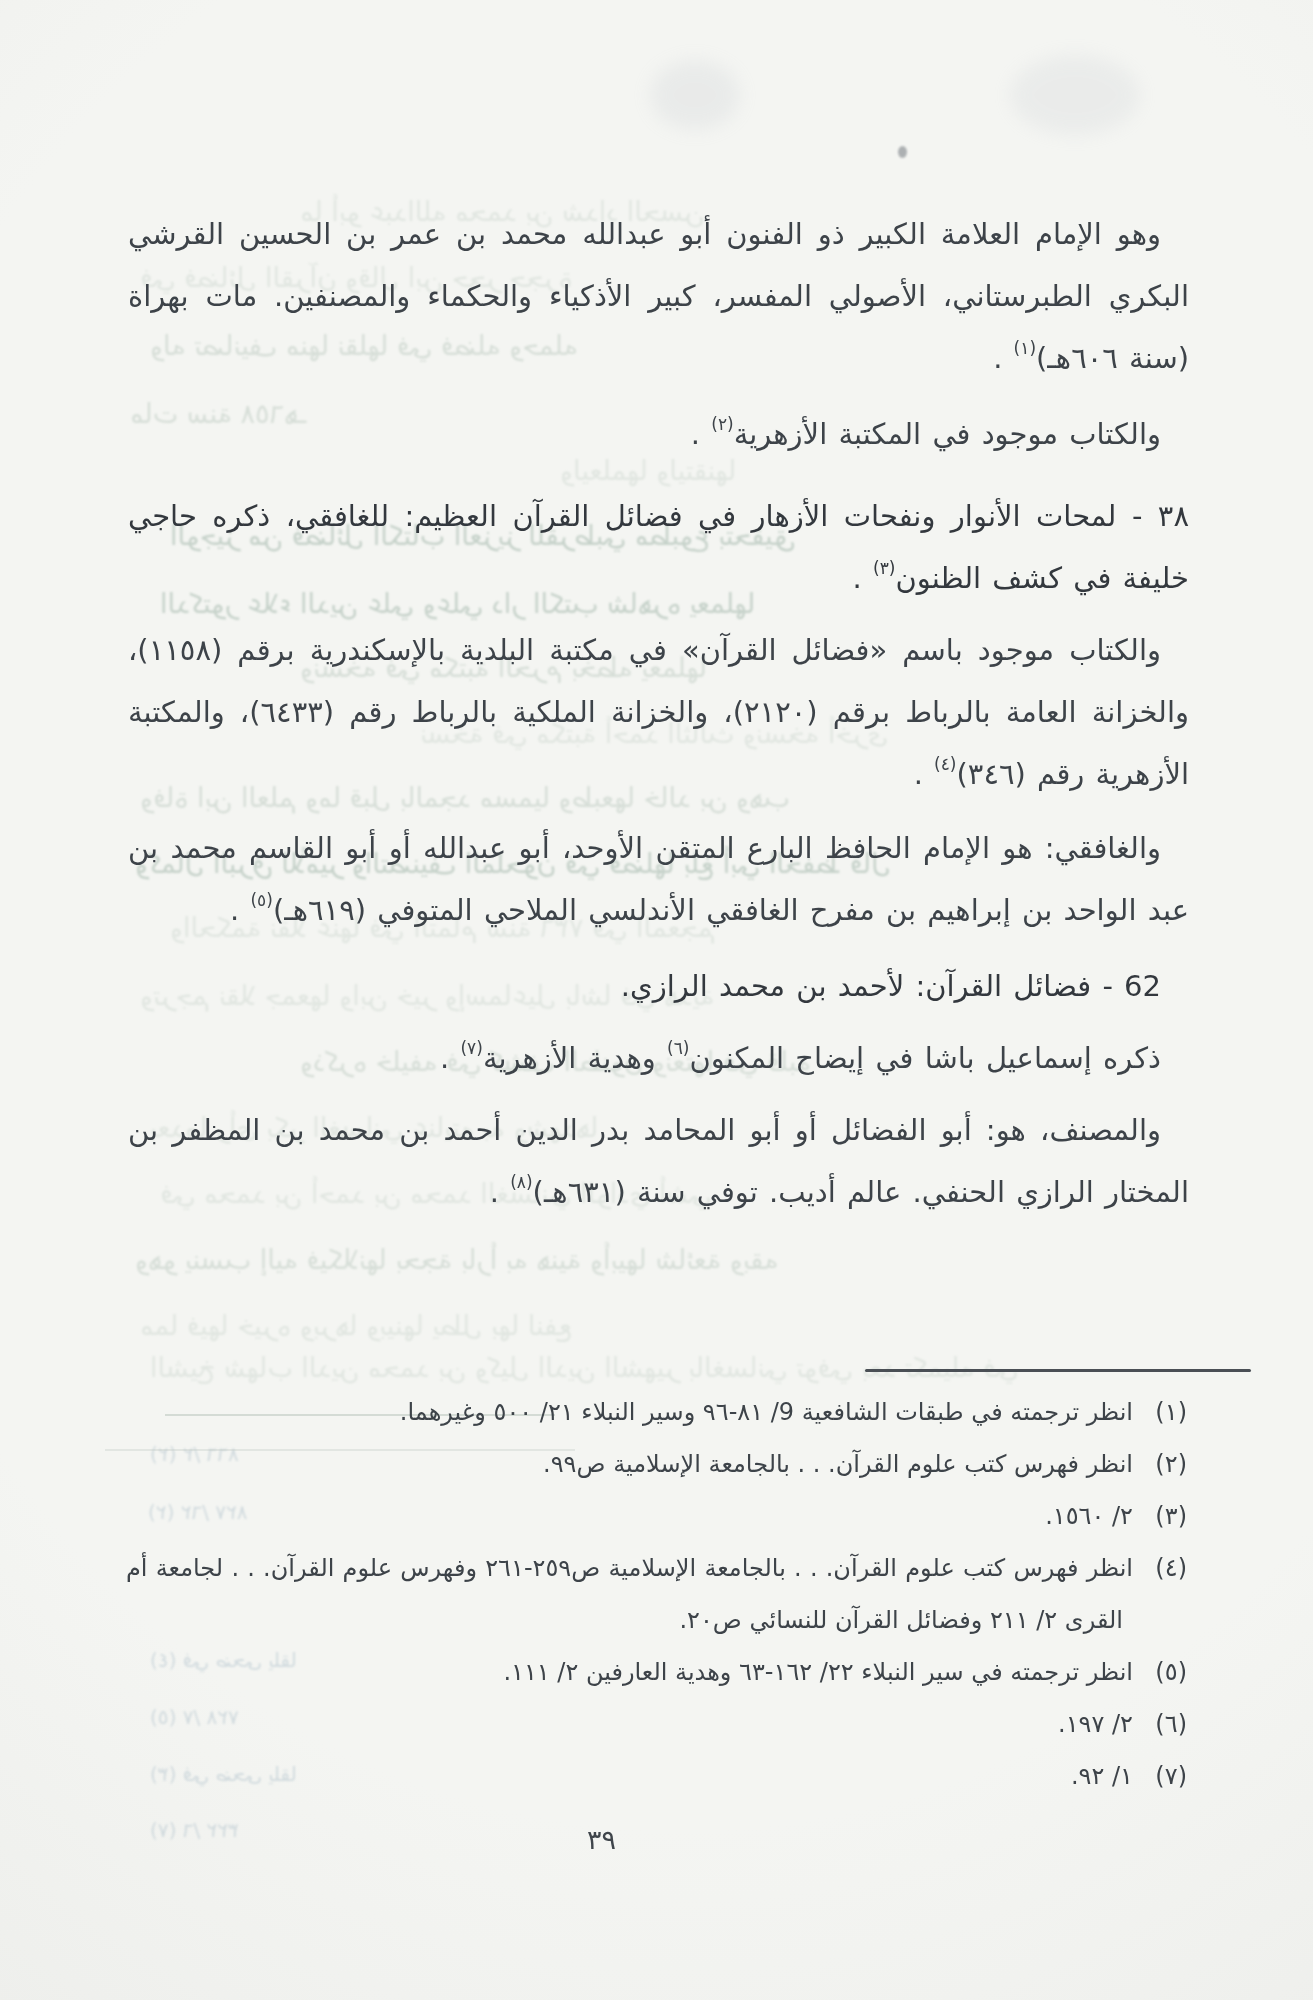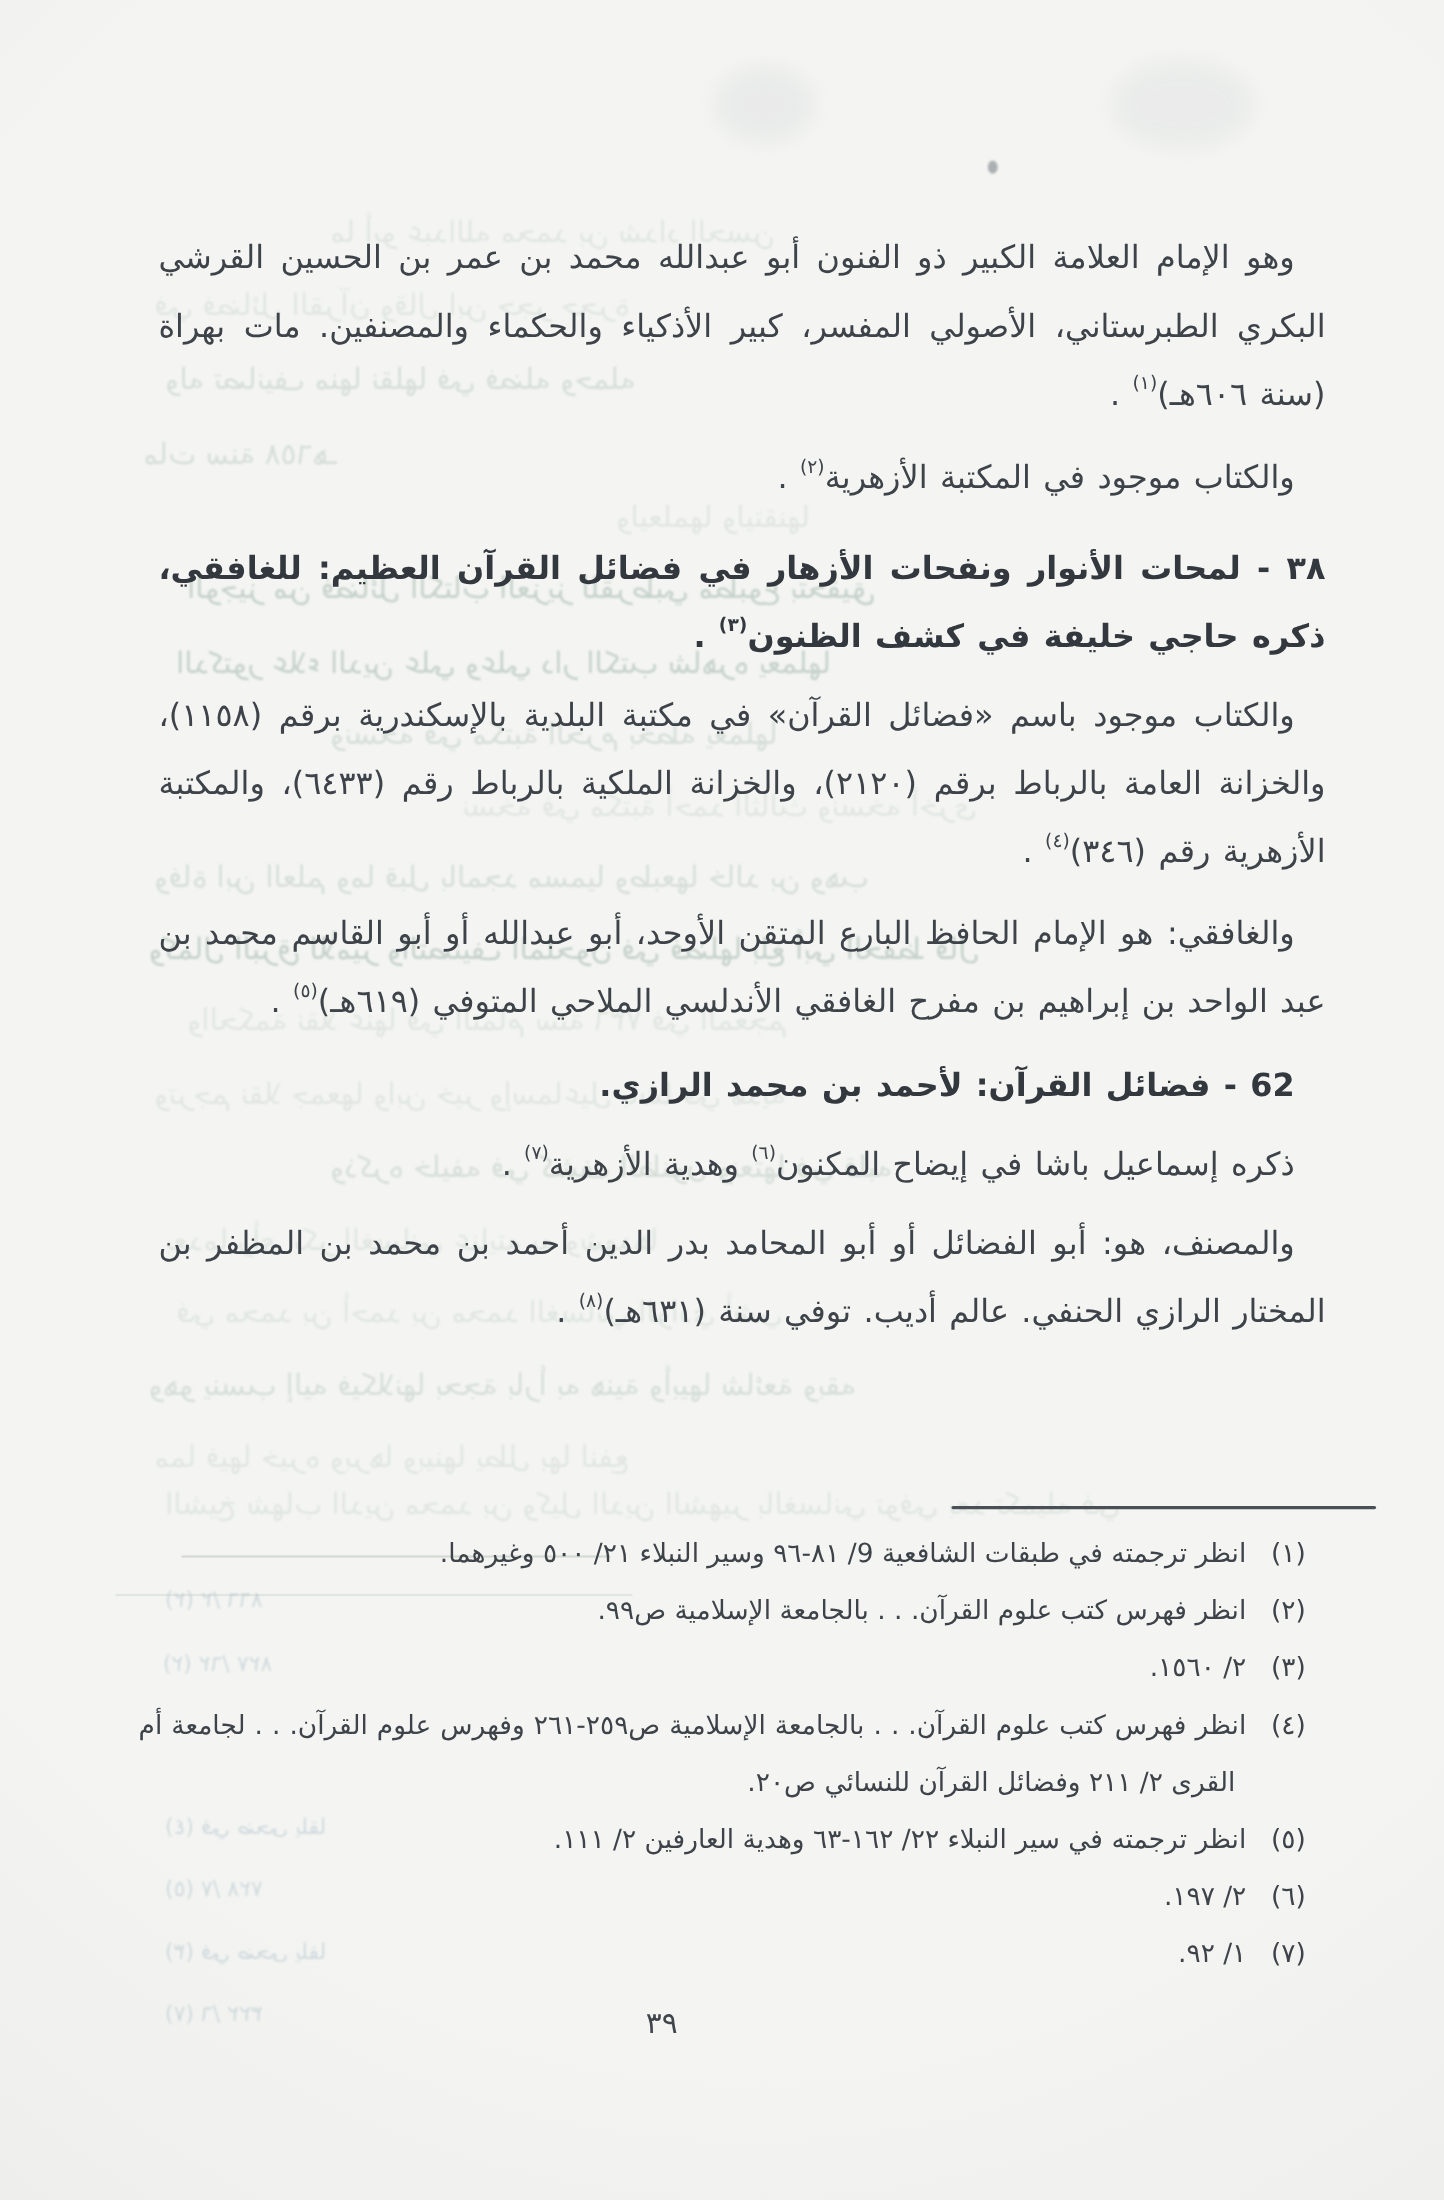--- a/index.html
+++ b/index.html
@@ -43,30 +43,30 @@
   .speck{
     position:absolute;top:146px;left:898px;width:9px;height:12px;
     background:#878c91;border-radius:50%;filter:blur(1px);opacity:.65;
   }
   .smudge{position:absolute;border-radius:50%;filter:blur(9px);background:#b9bec6;}
   .sm1{top:60px;left:650px;width:90px;height:70px;opacity:.18;}
   .sm2{top:55px;left:1010px;width:130px;height:80px;opacity:.16;}
   
   .text-block{
     position:absolute;z-index:2;
-    top:203px;right:108px;width:1061px;
+    top:203px;right:124px;width:1061px;
     direction:rtl;text-align:justify;
     font-size:29px;line-height:62px;
     word-spacing:2px;
   }
   .para{margin:0;}
   .indent{text-indent:28px;}
   .mb14{margin-bottom:14px}.mb20{margin-bottom:20px}.mb10{margin-bottom:10px}
   .mb12{margin-bottom:12px}
-  .heading{font-weight:700;color:#33383e;}
+  .heading{font-weight:400;color:#33383e;}
   sup{font-size:17px;line-height:0;vertical-align:14px;}
   
   .separator{
     position:absolute;z-index:2;
     top:1369px;right:62px;width:386px;height:3px;
     background:#4a4f55;border-radius:2px;
   }
   .footnotes{
     position:absolute;z-index:2;
     top:1386px;right:126px;width:1061px;

